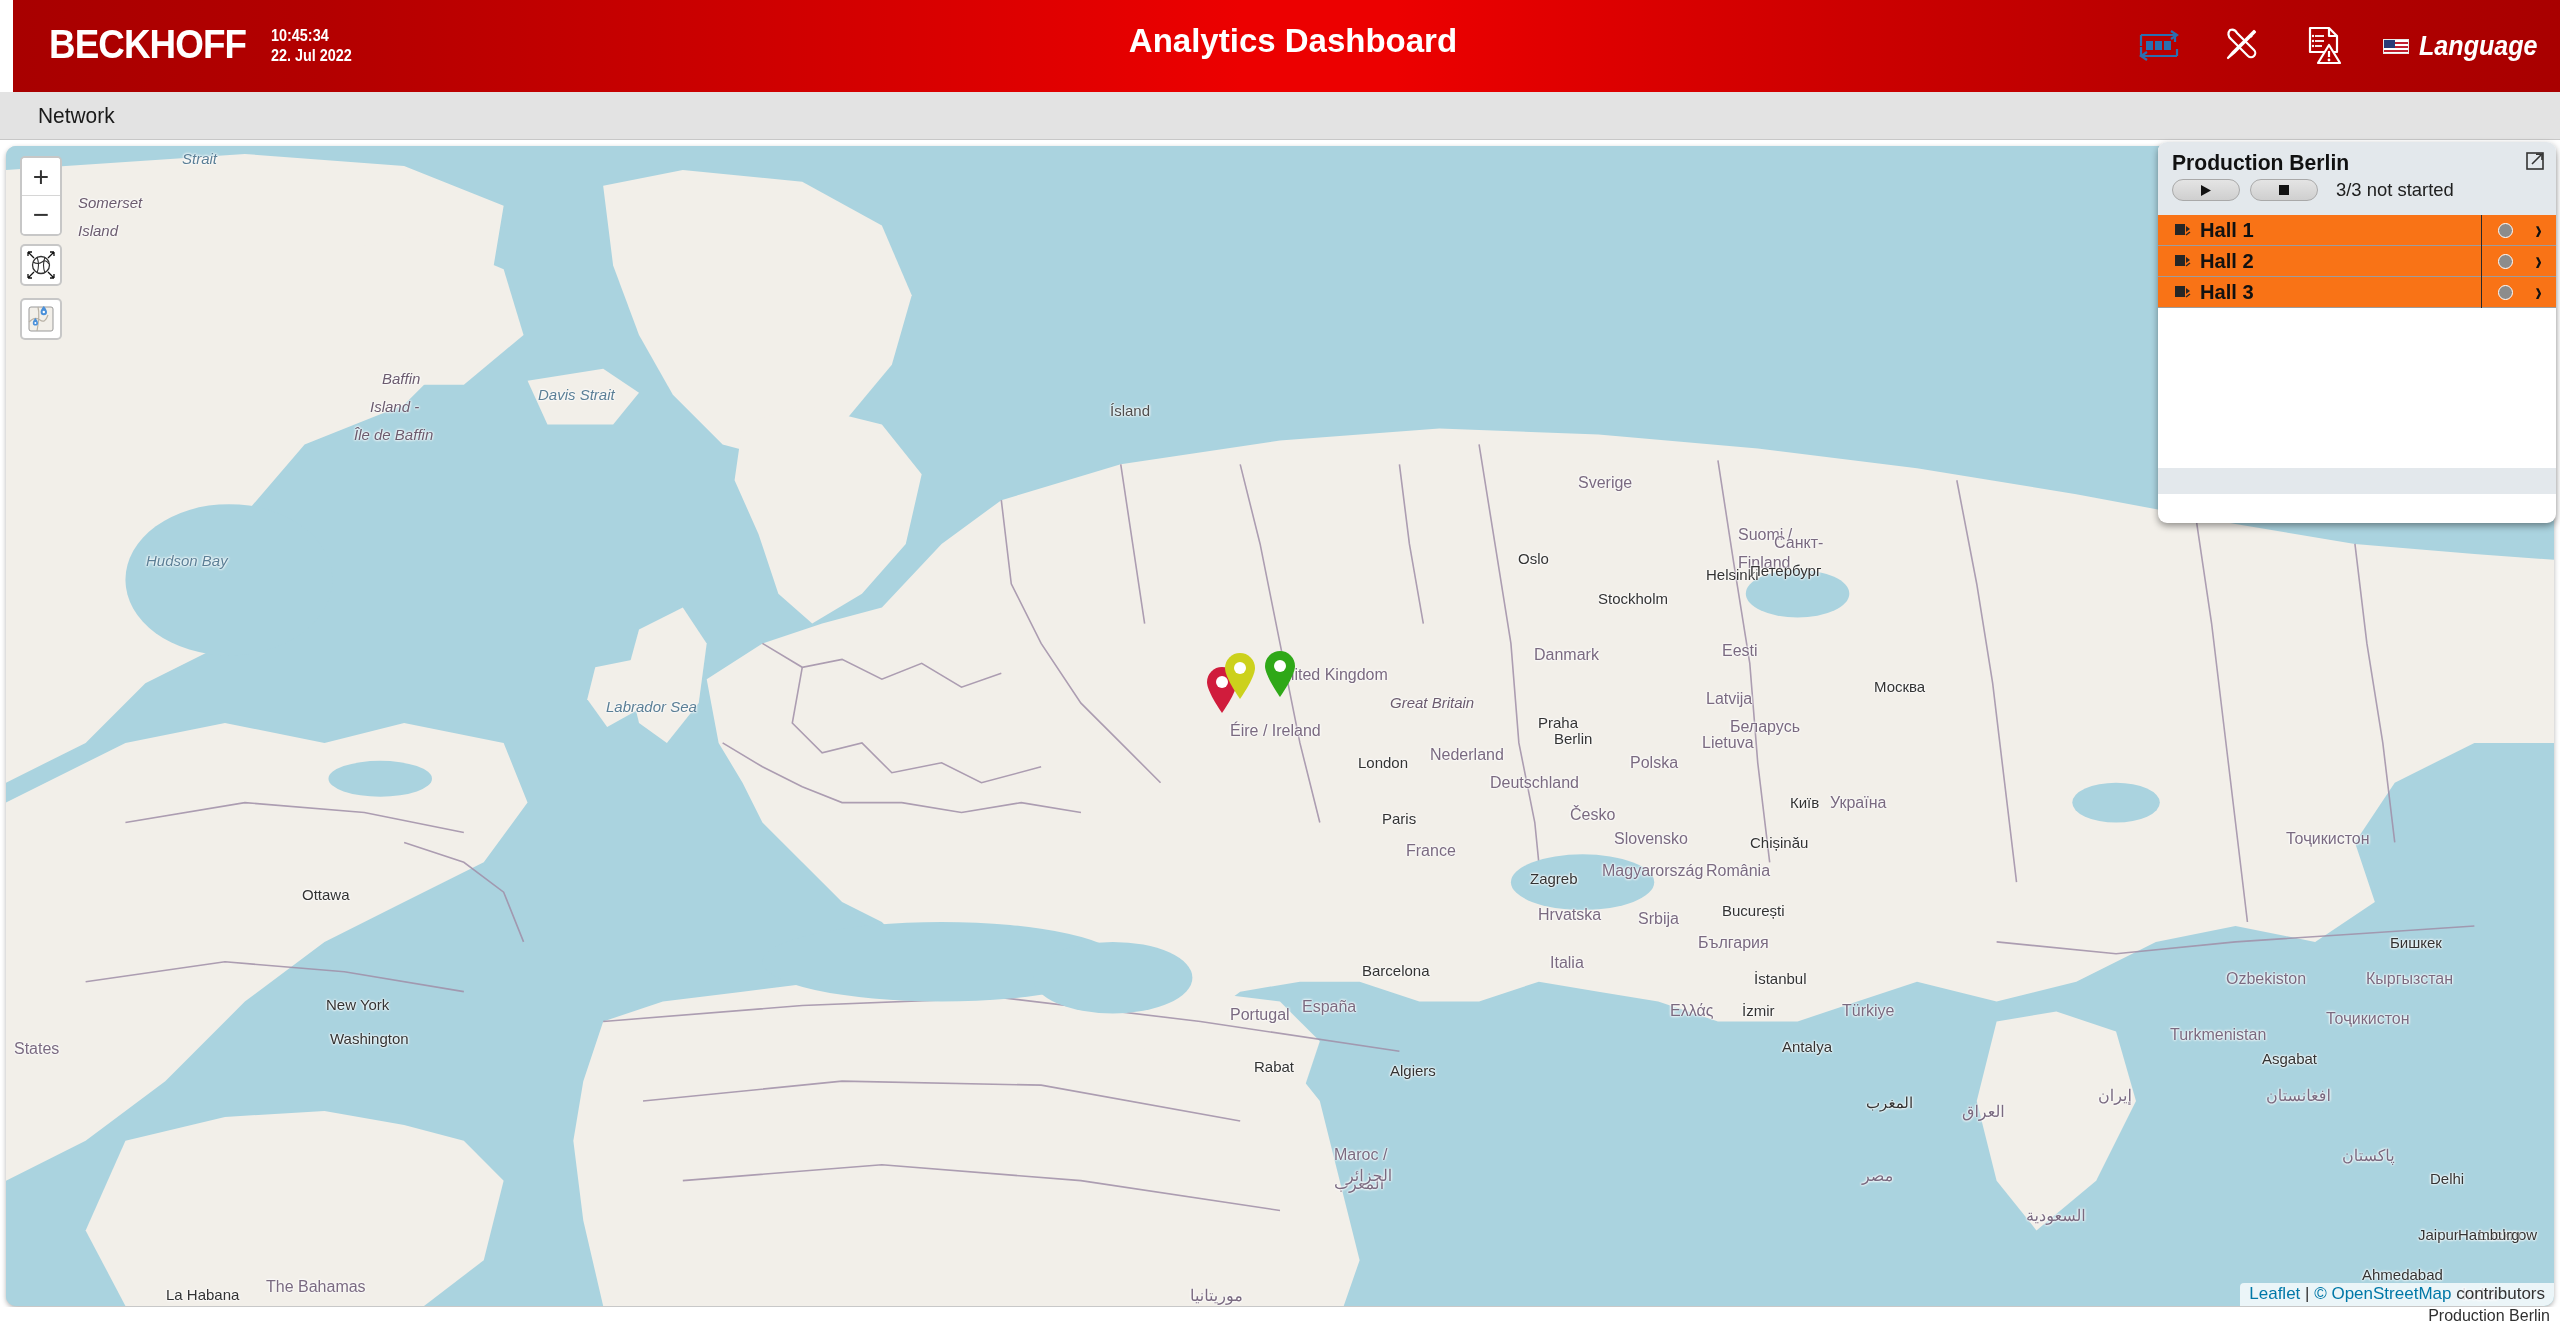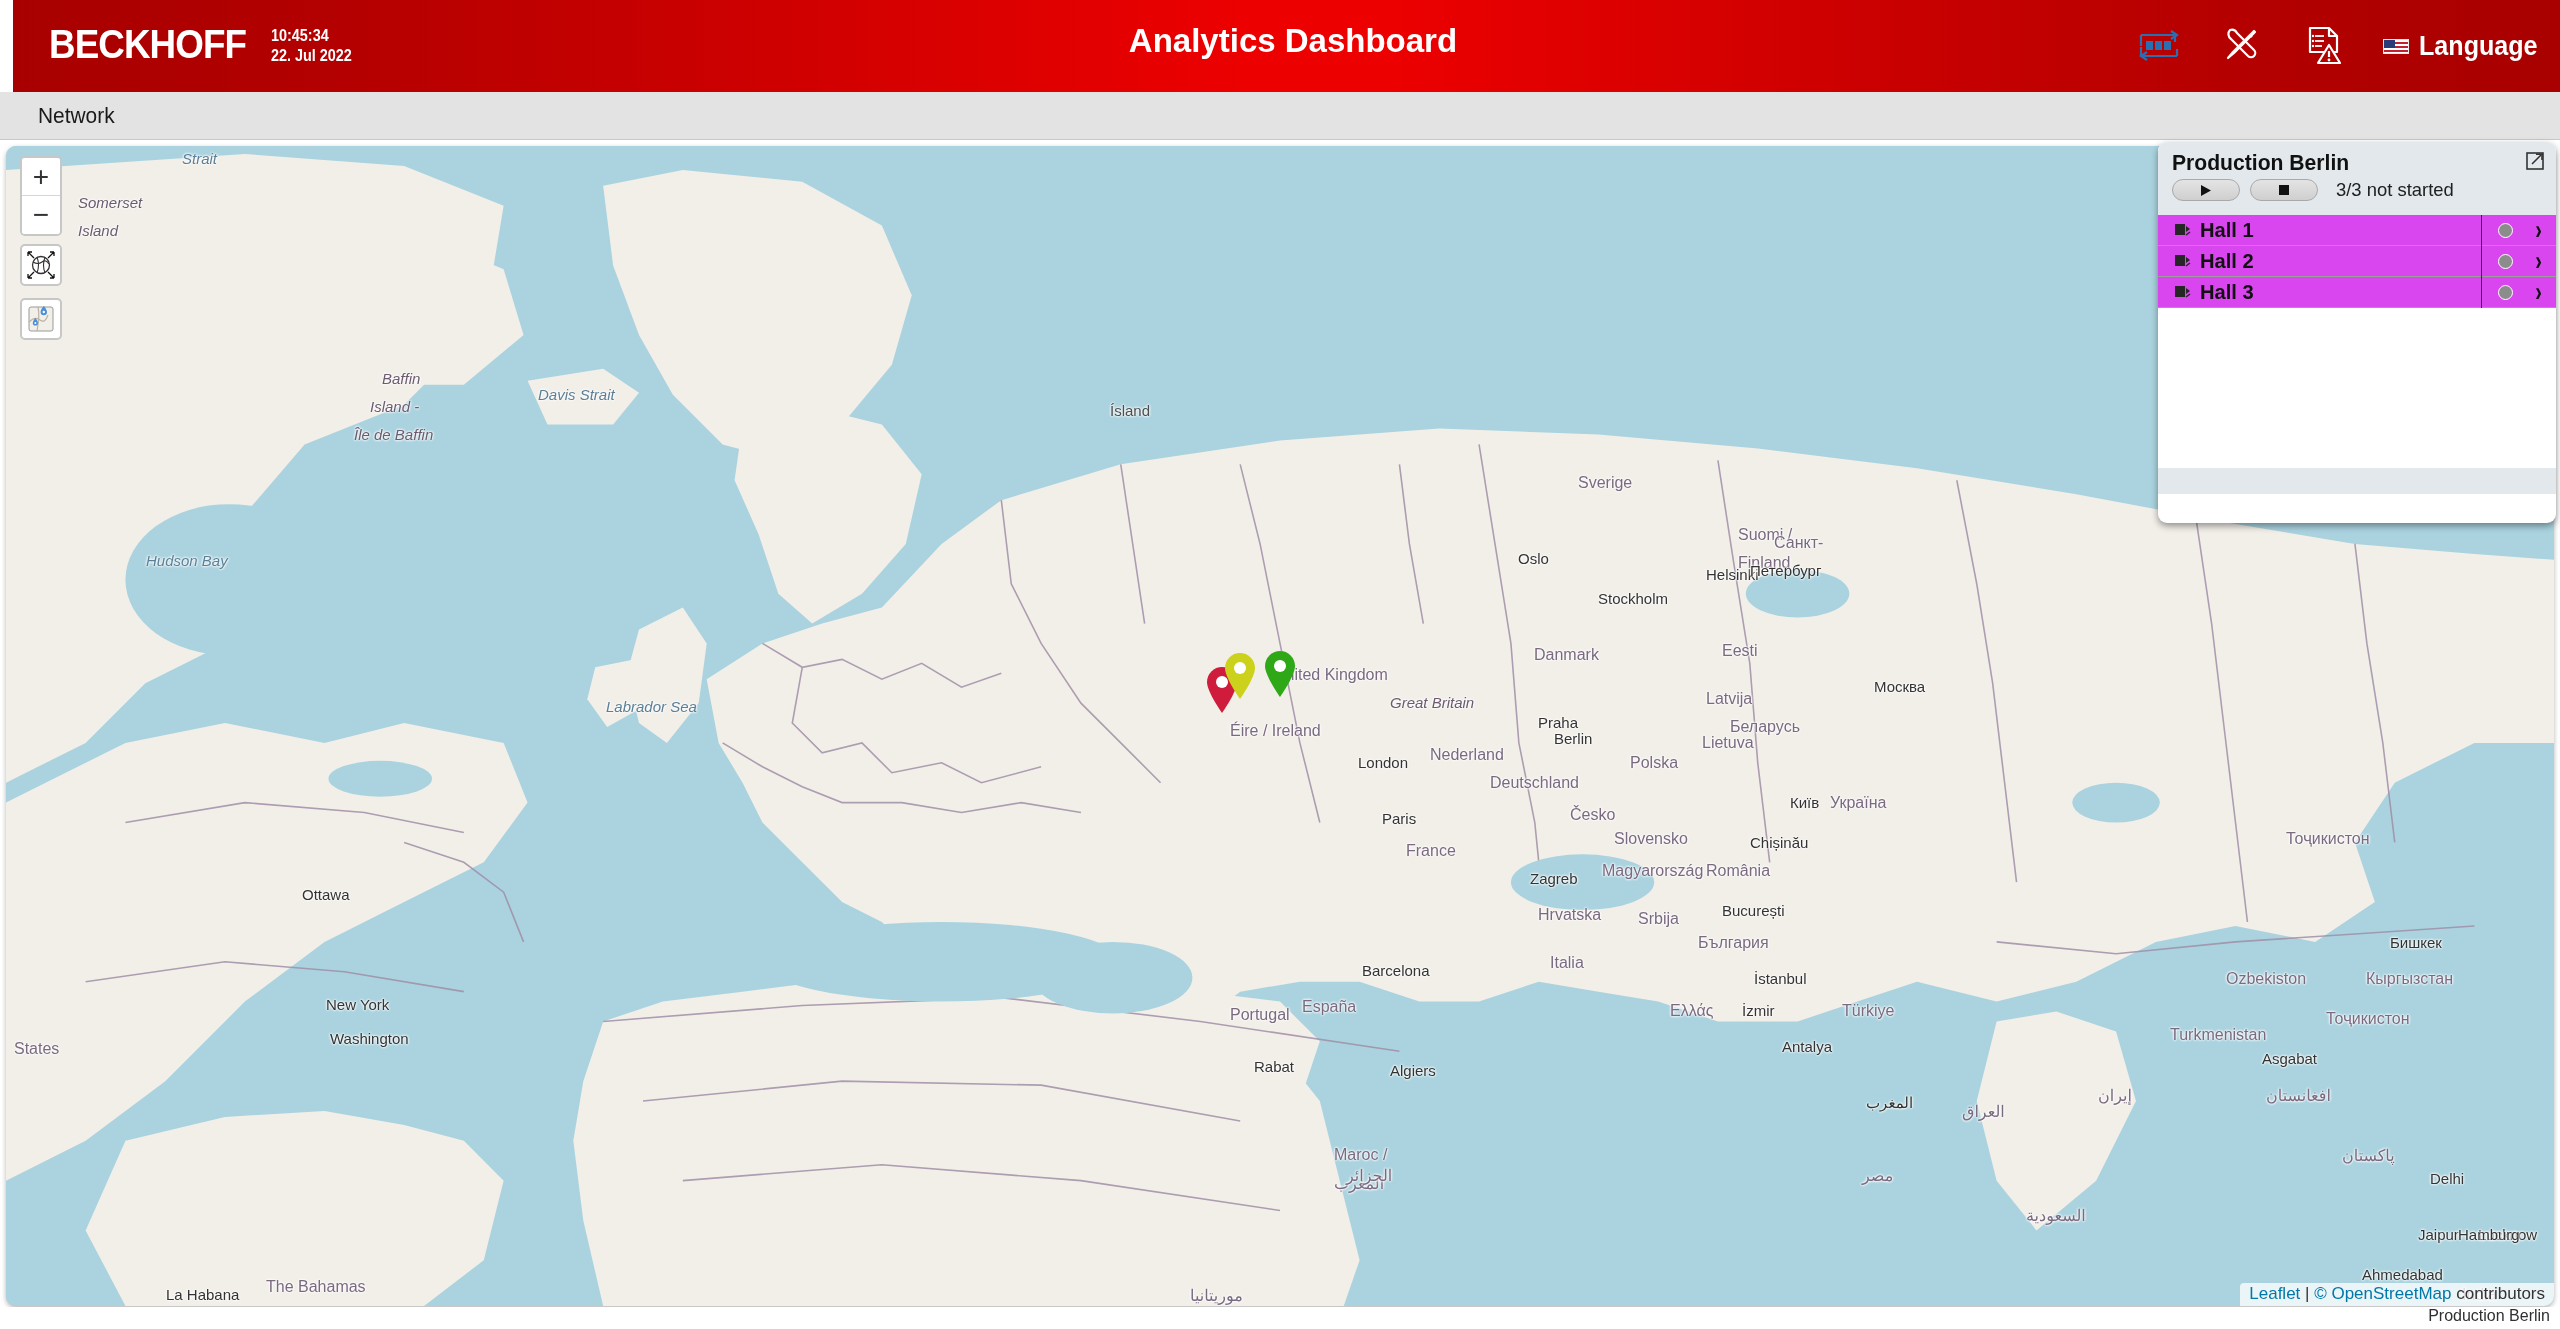--- a/index.html
+++ b/index.html
@@ -46,21 +46,21 @@
     width: 2560px;
     text-align: center;
     color: #ffffff;
     font-size: 33px;
     font-weight: bold;
     letter-spacing: 0px;
   }
   .hdr-icons {
     position: absolute; right: 18px; top: 0;
     height: 92px;
-    display: flex; align-items: center; gap: 26px;
+    display: flex; align-items: center; gap: 26px; font-style: italic;
   }
   .hdr-icon {
     width: 56px; height: 56px;
     display: flex; align-items: center; justify-content: center;
     cursor: pointer;
   }
   .hdr-icon svg { display: block; }
   .lang {
     display: flex; align-items: center; gap: 10px;
     margin-left: 6px; margin-right: 8px;
@@ -200,21 +200,21 @@
     position: absolute; right: 8px; top: 6px;
     width: 26px; height: 26px;
     display: flex; align-items: center; justify-content: center;
     cursor: pointer;
   }
 
   .rows { background: #ffffff; }
   .row {
     position: relative;
     height: 31px;
-    background: #d946ef;
+    background: #f97316;
     border-bottom: 1px solid #9d9d9d;
     display: flex; align-items: center;
     cursor: pointer;
   }
   .row-icon { margin-left: 16px; width: 18px; height: 18px; display: flex; align-items: center; }
   .row-label {
     margin-left: 8px;
     font-size: 21px; font-weight: bold; color: #111;
     transform: scaleX(0.96); transform-origin: left center;
   }

